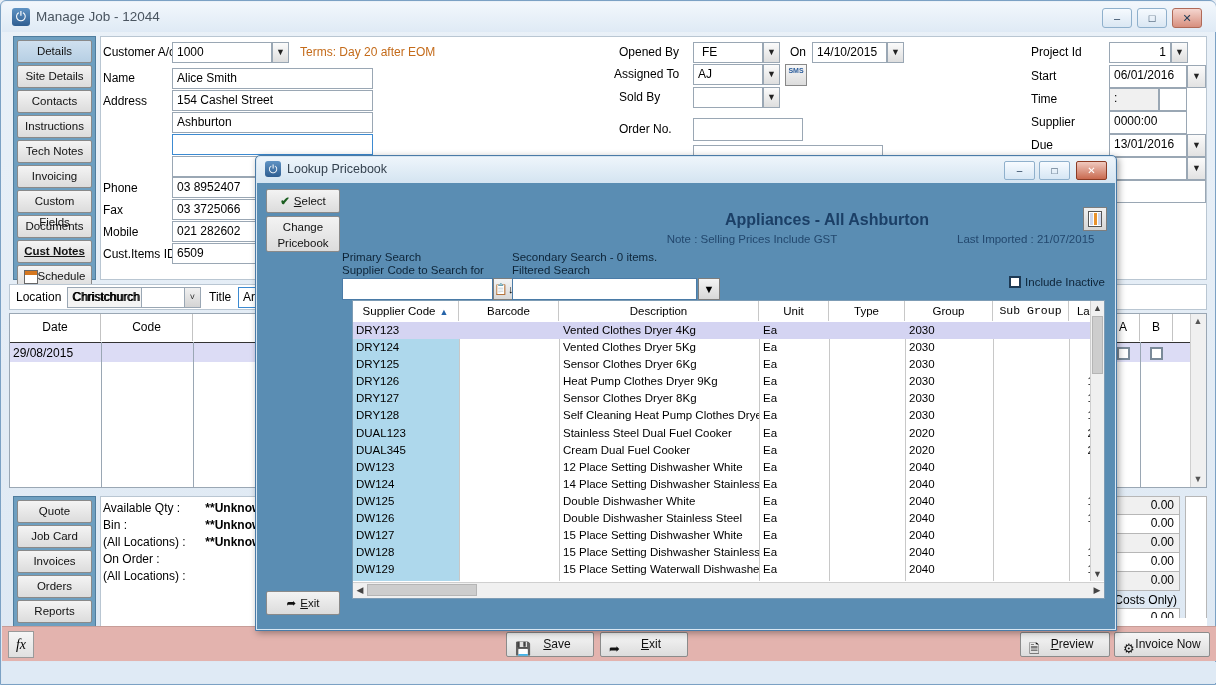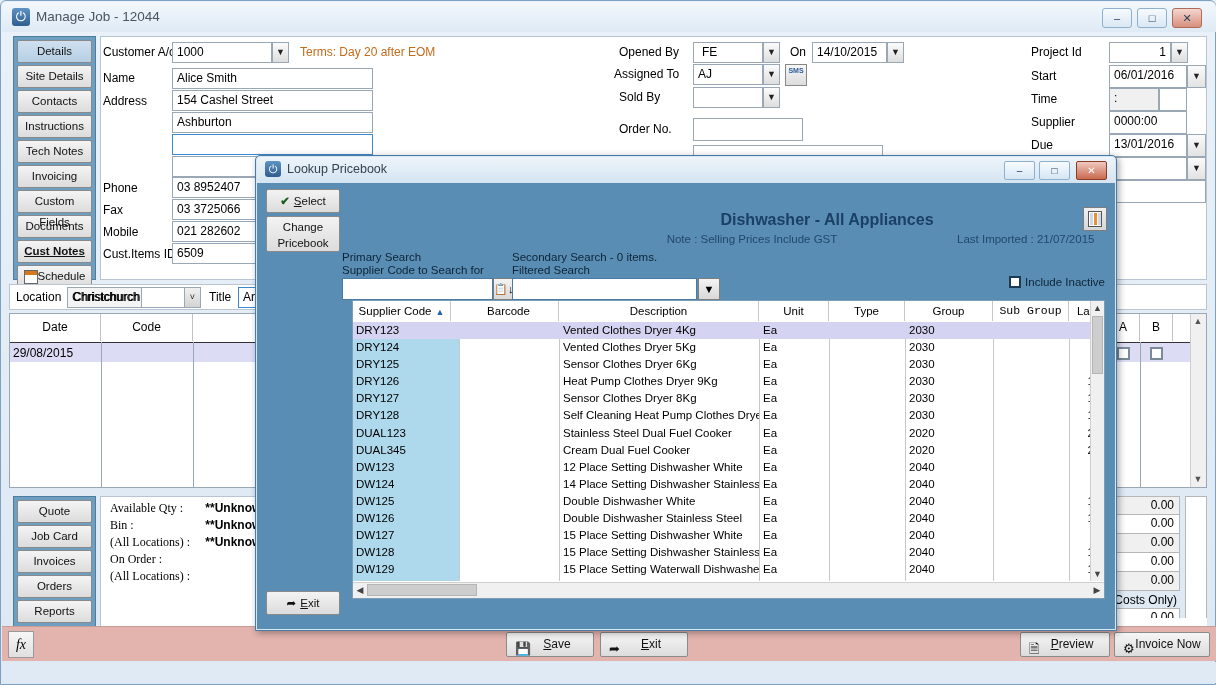--- a/index.html
+++ b/index.html
@@ -114,21 +114,21 @@
   
   #action-rail{
     position:absolute;left:12px;top:495px;width:83px;height:135px;
     background:#6e9fc0;border:1px solid #4f7d9e;box-sizing:border-box;padding:3px;
   }
   #stock-panel{
     position:absolute;left:99px;top:495px;width:185px;height:135px;
     background:#fff;border:1px solid #b9c6d2;box-sizing:border-box;padding:4px 2px;
   }
   .stockrow{position:relative;height:17px;font-size:12px;}
-  .stockrow .k{position:absolute;left:7px;font-family:Liberation Serif, serif;}
+  .stockrow .k{position:absolute;left:0;}
   .stockrow .v{position:absolute;right:4px;font-weight:bold;}
   .stockrow .v.plain{font-weight:normal;}
   
   .totbox{
     position:absolute;right:35px;width:95px;height:19px;box-sizing:border-box;
     background:#f0f0f0;border:1px solid #b7b7b7;border-top:none;
     text-align:right;padding-right:5px;line-height:17px;font-size:12px;
   }
   
   #bottom-bar{
@@ -460,21 +460,21 @@
       </div>
       <div class="dlgbtn" style="top:33px;height:36px;line-height:16px;padding-top:2px;">
         <div>Change</div>
         <div>Pricebook</div>
       </div>
       <div class="dlgbtn" style="bottom:14px;height:24px;line-height:22px;">
         <span style="margin-right:4px;">➦</span><u>E</u>xit
       </div>
     </div>
 
-    <div id="dlg-title-main">Dishwasher - All Appliances</div>
+    <div id="dlg-title-main">Appliances - All Ashburton</div>
     <div id="dlg-note">Note : Selling Prices Include GST</div>
     <div id="dlg-imported">Last Imported : 21/07/2015</div>
 
     <div id="grid-icon-btn">
       <span class="g">
         <i style="left:1px;top:1px;width:3px;height:12px;background:#cfd8ee;"></i>
         <i style="left:5px;top:1px;width:3px;height:12px;"></i>
         <i style="left:9px;top:1px;width:3px;height:12px;background:#cfd8ee;"></i>
       </span>
     </div>
@@ -488,21 +488,21 @@
     <div class="dlg-lbl" style="left:255px;top:81px;">Filtered Search</div>
     <div class="dlg-inp" style="left:255px;top:95px;width:185px;"></div>
     <div class="dlg-iconbtn" style="left:441px;top:95px;">▼</div>
 
     <div class="incl-wrap">
       <span class="cb"></span><span>Include Inactive</span>
     </div>
 
     <div id="pb-table">
       <div id="pb-head">
-        <div class="hcell" style="left:0;width:98px;">
+        <div class="hcell" style="left:0;width:106px;">
           <span>Supplier Code</span><span class="sortarrow">▲</span>
         </div>
         <div class="hcell" style="left:106px;width:100px;">Barcode</div>
         <div class="hcell" style="left:206px;width:200px;">Description</div>
         <div class="hcell" style="left:406px;width:70px;">Unit</div>
         <div class="hcell" style="left:476px;width:76px;">Type</div>
         <div class="hcell" style="left:552px;width:88px;">Group</div>
         <div class="hcell" style="left:640px;width:76px;font-family:Liberation Mono, monospace;">Sub Group</div>
         <div class="hcell" style="left:716px;width:65px;border-right:none;">Latest Co</div>
       </div>

